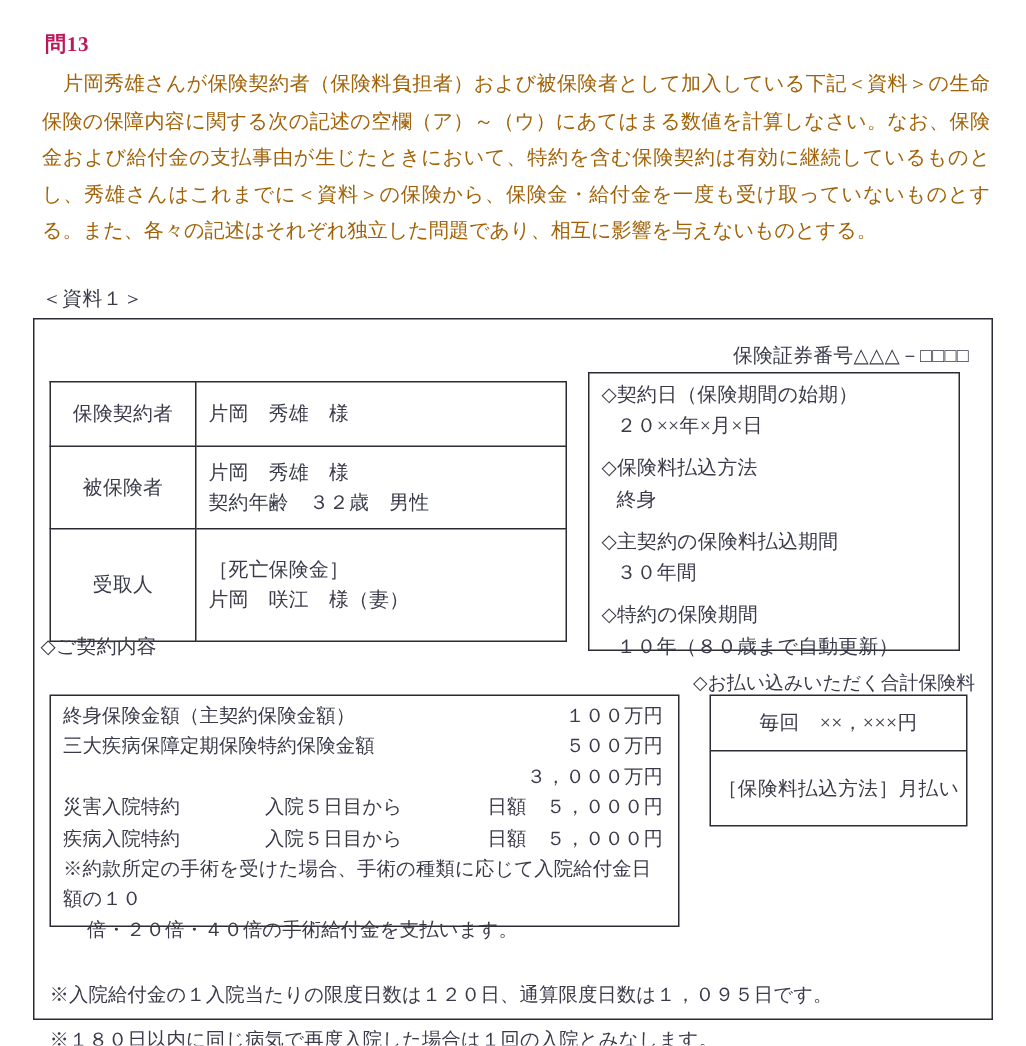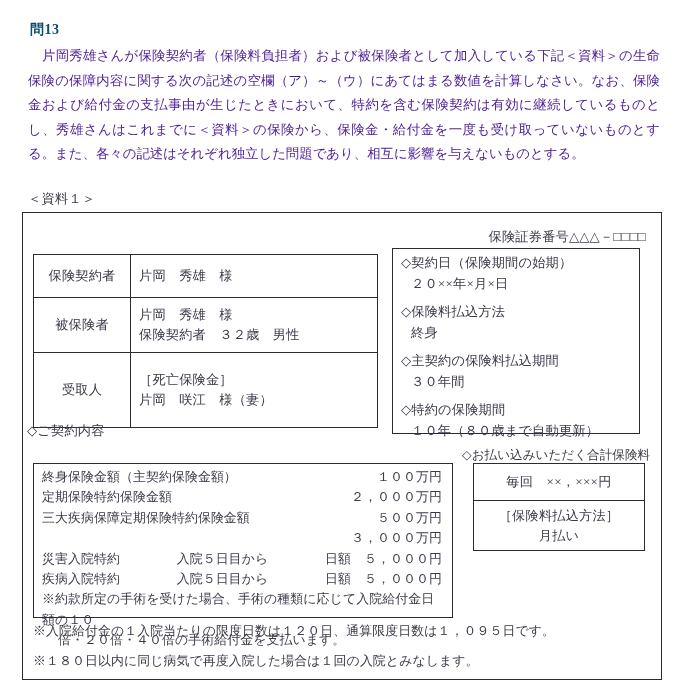--- a/index.html
+++ b/index.html
@@ -25,35 +25,35 @@
   }
 
   
   #question-title {
     position: absolute;
     left: 30px;
     top: 21px;
     font-weight: bold;
     font-size: 14px;
     letter-spacing: 0.5px;
-    color: #0c4a6e;
+    color: #be185d;
   }
 
   
   #question-body {
     position: absolute;
     left: 28px;
     top: 44px;
     width: 632px;
     line-height: 24.5px;
     text-align: justify;
     text-justify: inter-character;
     text-indent: 14px;
     font-size: 13.4px;
-    color: #4c1d95;
+    color: #a16207;
   }
 
   
   #shiryou-label {
     position: absolute;
     left: 28px;
     top: 190px;
     font-size: 13.2px;
     letter-spacing: 0.3px;
   }
@@ -209,34 +209,35 @@
     height: 37px;
     display: flex;
     align-items: center;
     justify-content: center;
     border-bottom: 1.2px solid #2b2b33;
     box-sizing: border-box;
   }
   #premium-box .prem-method-cell {
     height: 49px;
     display: flex;
-    flex-direction: column;
+    flex-direction: row;
     align-items: center;
     justify-content: center;
     box-sizing: border-box;
     padding-top: 1px;
   }
 
   
   .footer-note {
     position: absolute;
     left: 33px;
     font-size: 12.9px;
     letter-spacing: 0.1px;
     white-space: nowrap;
+    margin-top: 32px;
   }
   #footer-note-1 { top: 623px; }
   #footer-note-2 { top: 653px; }
 </style>
 </head>
 <body>
 
 <div class="page">
 
   <div id="question-title">問13</div>
@@ -254,21 +255,21 @@
       <tr class="row-contractor">
         <td class="label-cell">保険契約者</td>
         <td class="value-cell">
           <div>片岡　秀雄　様</div>
         </td>
       </tr>
       <tr class="row-insured">
         <td class="label-cell">被保険者</td>
         <td class="value-cell">
           <div>片岡　秀雄　様</div>
-          <div>保険契約者　３２歳　男性</div>
+          <div>契約年齢　３２歳　男性</div>
         </td>
       </tr>
       <tr class="row-beneficiary">
         <td class="label-cell">受取人</td>
         <td class="value-cell">
           <div>［死亡保険金］</div>
           <div>片岡　咲江　様（妻）</div>
         </td>
       </tr>
     </tbody>
@@ -294,24 +295,20 @@
   </div>
 
   <div id="contract-content-heading">◇ご契約内容</div>
 
   <div id="contract-content-box">
     <div class="coverage-row">
       <span class="cov-name">終身保険金額（主契約保険金額）</span>
       <span class="cov-amt">１００万円</span>
     </div>
     <div class="coverage-row">
-      <span class="cov-name">定期保険特約保険金額</span>
-      <span class="cov-amt">２，０００万円</span>
-    </div>
-    <div class="coverage-row">
       <span class="cov-name">三大疾病保障定期保険特約保険金額</span>
       <span class="cov-amt">５００万円</span>
     </div>
     <div class="coverage-row">
       <span class="cov-amt">３，０００万円</span>
     </div>
     <div class="coverage-row has-mid">
       <span class="cov-name">災害入院特約</span>
       <span class="cov-mid">入院５日目から</span>
       <span class="cov-amt">日額　５，０００円</span>

